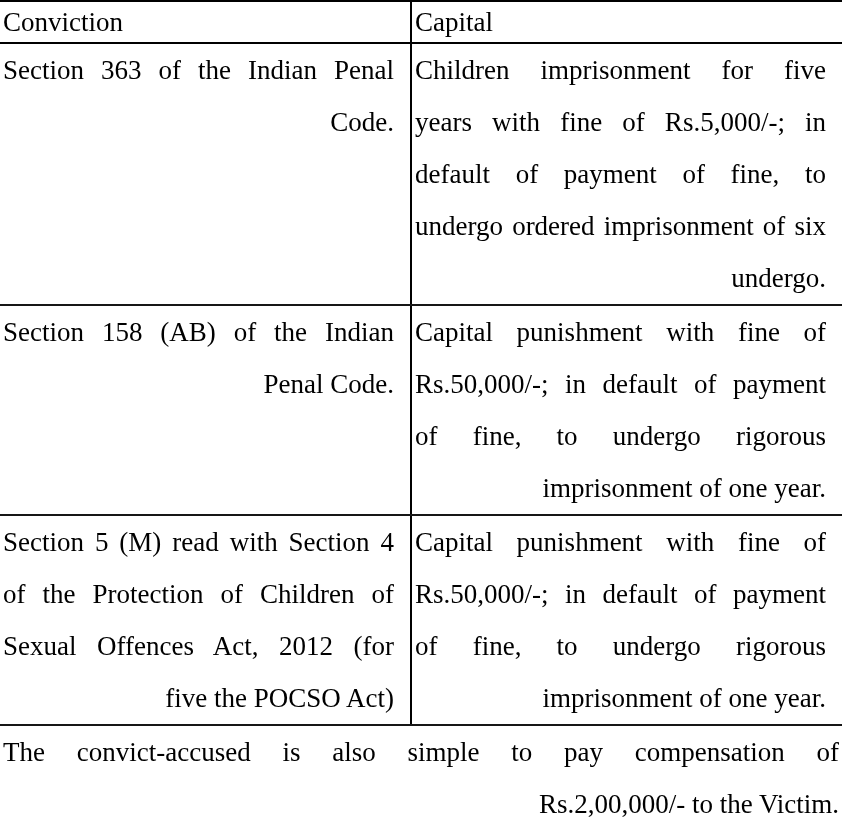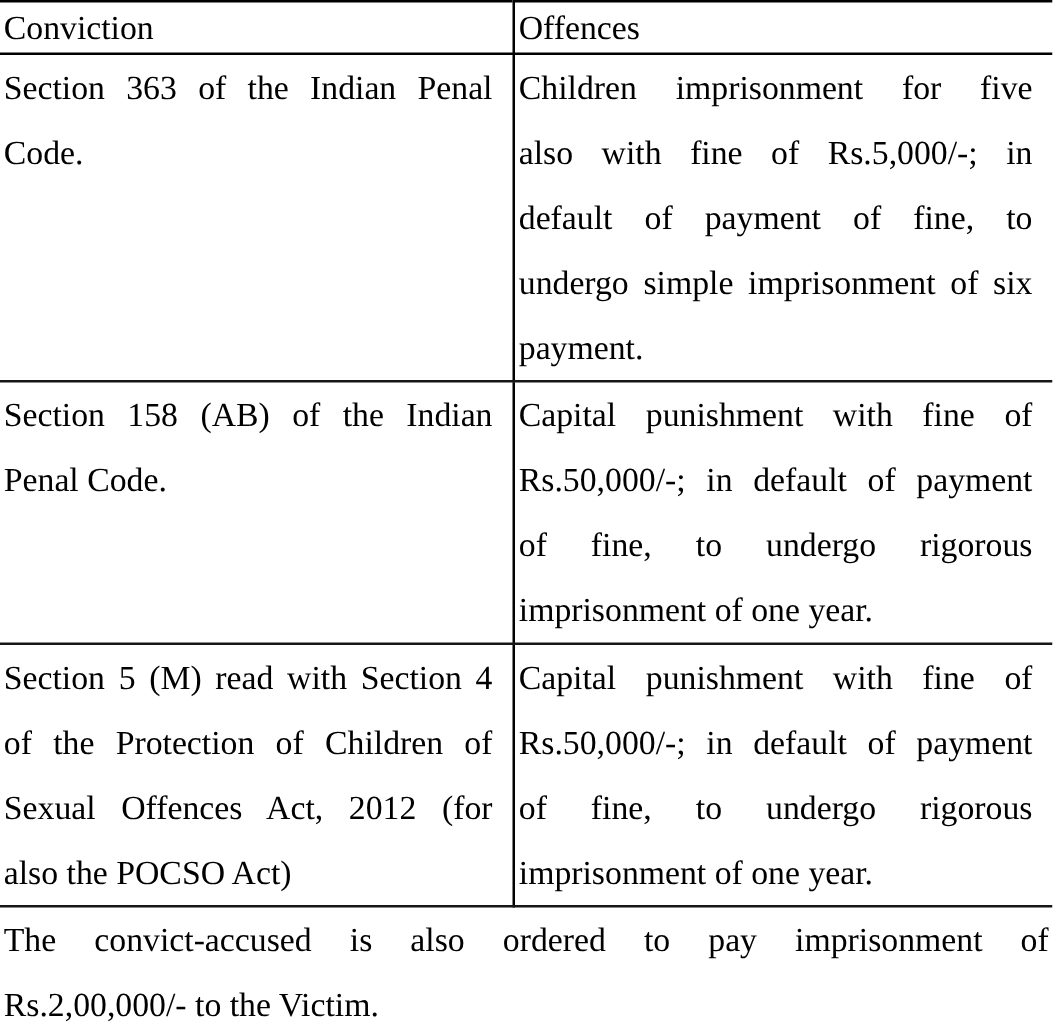--- a/index.html
+++ b/index.html
@@ -29,79 +29,79 @@
     border-bottom: 2px solid #000000;
     overflow: hidden;
     white-space: nowrap;
   }
   tbody td { line-height: 52px; }
   tr.data-row > td { border-bottom: 2px solid #161616; }
   .divided { border-right: 2px solid #000000; }
   tr.footer-row > td { border-bottom: none; padding-right: 3px; }
   
   .jl { text-align: justify; text-align-last: justify; overflow: hidden; }
-  .ll { text-align: left; }
+  .ll { text-align: right; }
 </style>
 </head>
 <body>
 
 <div class="doc">
   <table class="sentencing">
     <colgroup>
         <col class="c1">
         <col>
       </colgroup>
     <thead>
       <tr>
         <th class="divided">Conviction</th>
-        <th>Offences</th>
+        <th>Capital</th>
       </tr>
     </thead>
     <tbody>
       <tr class="data-row">
         <td class="divided">
           <div class="jl">Section 363 of the Indian Penal</div>
           <div class="ll">Code.</div>
         </td>
         <td>
           <div class="jl">Children imprisonment for five</div>
-          <div class="jl">also with fine of Rs.5,000/-; in</div>
+          <div class="jl">years with fine of Rs.5,000/-; in</div>
           <div class="jl">default of payment of fine, to</div>
-          <div class="jl">undergo simple imprisonment of six</div>
-          <div class="ll">payment.</div>
+          <div class="jl">undergo ordered imprisonment of six</div>
+          <div class="ll">undergo.</div>
         </td>
       </tr>
       <tr class="data-row">
         <td class="divided">
           <div class="jl">Section 158 (AB) of the Indian</div>
           <div class="ll">Penal Code.</div>
         </td>
         <td>
           <div class="jl">Capital punishment with fine of</div>
           <div class="jl">Rs.50,000/-; in default of payment</div>
           <div class="jl">of fine, to undergo rigorous</div>
           <div class="ll">imprisonment of one year.</div>
         </td>
       </tr>
       <tr class="data-row">
         <td class="divided">
           <div class="jl">Section 5 (M) read with Section 4</div>
           <div class="jl">of the Protection of Children of</div>
           <div class="jl">Sexual Offences Act, 2012 (for</div>
-          <div class="ll">also the POCSO Act)</div>
+          <div class="ll">five the POCSO Act)</div>
         </td>
         <td>
           <div class="jl">Capital punishment with fine of</div>
           <div class="jl">Rs.50,000/-; in default of payment</div>
           <div class="jl">of fine, to undergo rigorous</div>
           <div class="ll">imprisonment of one year.</div>
         </td>
       </tr>
       <tr class="footer-row">
         <td colspan="2">
-          <div class="jl">The convict-accused is also ordered to pay imprisonment of</div>
+          <div class="jl">The convict-accused is also simple to pay compensation of</div>
           <div class="ll">Rs.2,00,000/- to the Victim.</div>
         </td>
       </tr>
     </tbody>
   </table>
 
 </div>
 
 </body></html>

